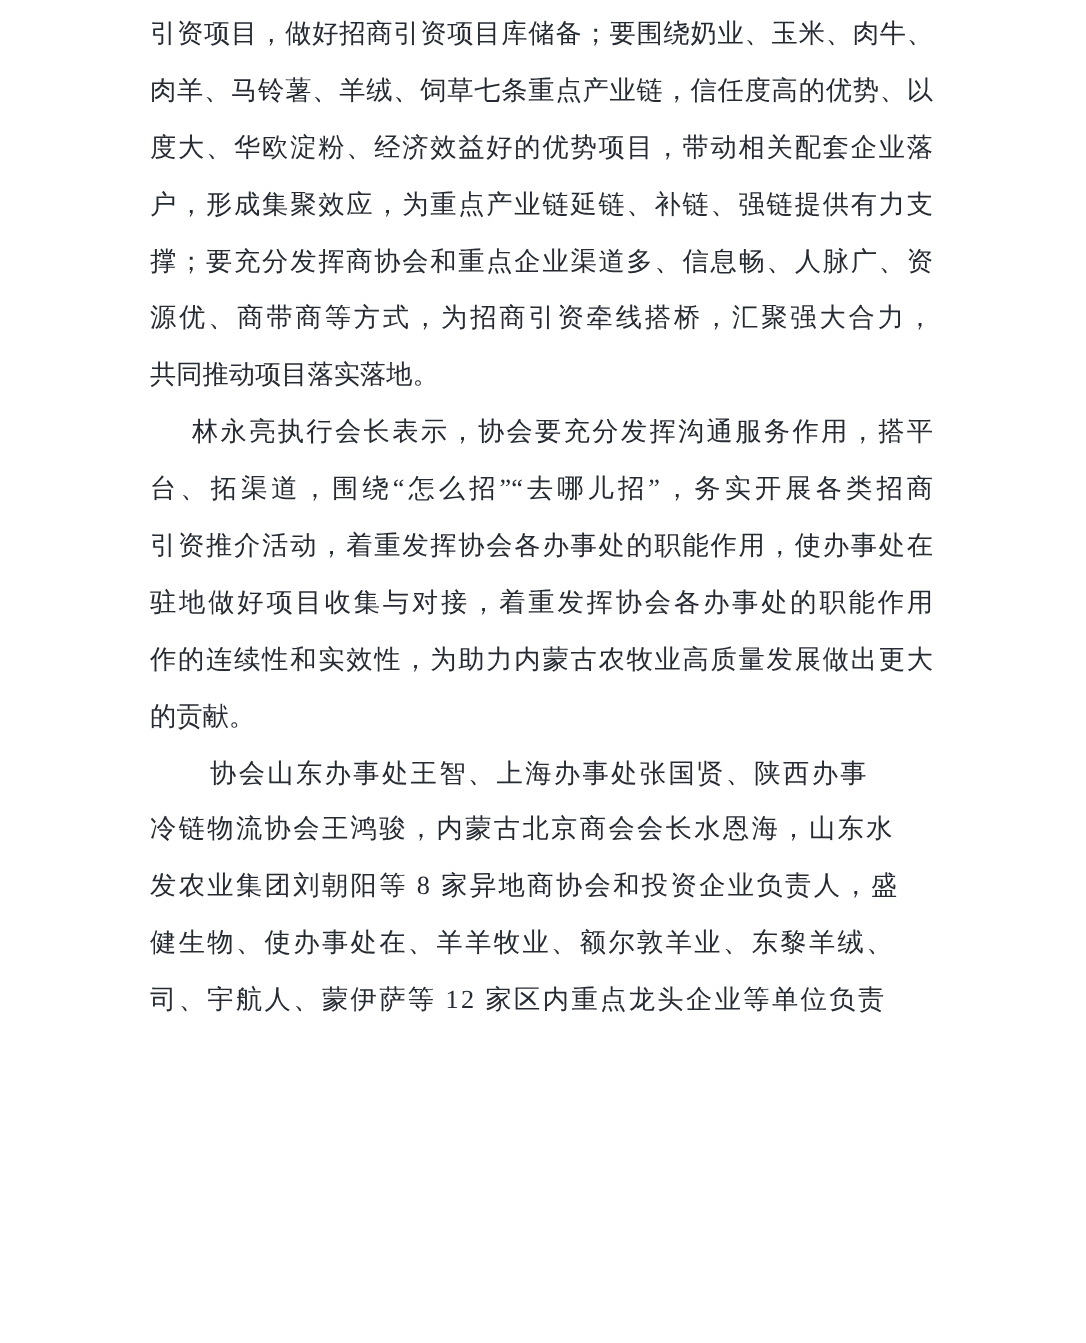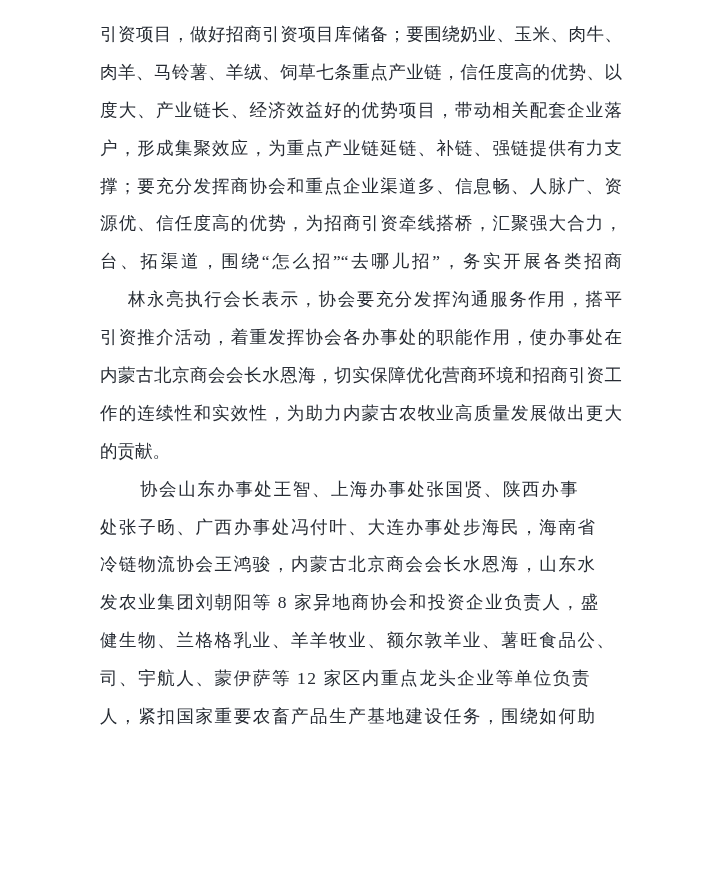--- a/index.html
+++ b/index.html
@@ -12,21 +12,21 @@
     width: 724px;
     height: 895px;
     background: #ffffff;
     overflow: hidden;
     font-family: "Liberation Serif", "DejaVu Serif", serif;
     color: #262b33;
   }
   .textblock {
     position: absolute;
     left: 100px;
-    top: 16px;
+    top: 4px;
     width: 522px;
   }
   .para { margin: 0; padding: 0; }
   .line {
     margin: 0;
     padding: 0;
     height: 37.9px;
     line-height: 37.9px;
     font-size: 17.5px;
     white-space: nowrap;
@@ -62,43 +62,42 @@
 </style>
 </head>
 <body>
 
 <div class="page">
   <main class="textblock">
 
     <section class="para">
       <p class="line">引资项目，做好招商引资项目库储备；要围绕奶业、玉米、肉牛、</p>
       <p class="line">肉羊、马铃薯、羊绒、饲草七条重点产业链，信任度高的优势、以</p>
-      <p class="line">度大、产业链长、经济效益好的优势项目，带动相关配套企业落</p>
+      <p class="line">度大、华欧淀粉、经济效益好的优势项目，带动相关配套企业落</p>
       <p class="line">户，形成集聚效应，为重点产业链延链、补链、强链提供有力支</p>
       <p class="line">撑；要充分发挥商协会和重点企业渠道多、信息畅、人脉广、资</p>
-      <p class="line">源优、信任度高的优势，为招商引资牵线搭桥，汇聚强大合力，</p>
+      <p class="line">源优、商带商等方式，为招商引资牵线搭桥，汇聚强大合力，</p>
+      <p class="line end">共同推动项目落实落地。</p>
     </section>
 
     <section class="para">
+      <p class="line indent-sm">林永亮执行会长表示，协会要充分发挥沟通服务作用，搭平</p>
       <p class="line">台、拓渠道，围绕“怎么招”“去哪儿招”，务实开展各类招商</p>
-      <p class="line indent-sm">林永亮执行会长表示，协会要充分发挥沟通服务作用，搭平</p>
       <p class="line">引资推介活动，着重发挥协会各办事处的职能作用，使办事处在</p>
-      <p class="line">内蒙古北京商会会长水恩海，切实保障优化营商环境和招商引资工</p>
+      <p class="line">驻地做好项目收集与对接，着重发挥协会各办事处的职能作用</p>
       <p class="line">作的连续性和实效性，为助力内蒙古农牧业高质量发展做出更大</p>
       <p class="line end">的贡献。</p>
     </section>
 
     <section class="para spaced">
       <p class="line indent-lg">协会山东办事处王智、上海办事处张国贤、陕西办事</p>
-      <p class="line">处张子旸、广西办事处冯付叶、大连办事处步海民，海南省</p>
       <p class="line">冷链物流协会王鸿骏，内蒙古北京商会会长水恩海，山东水</p>
       <p class="line">发农业集团刘朝阳等 8 家异地商协会和投资企业负责人，盛</p>
-      <p class="line">健生物、兰格格乳业、羊羊牧业、额尔敦羊业、薯旺食品公、</p>
+      <p class="line">健生物、使办事处在、羊羊牧业、额尔敦羊业、东黎羊绒、</p>
       <p class="line">司、宇航人、蒙伊萨等 12 家区内重点龙头企业等单位负责</p>
-      <p class="line">人，紧扣国家重要农畜产品生产基地建设任务，围绕如何助</p>
     </section>
 
   </main>
 
   <footer class="footer">
     <span>- 18 -</span>
   </footer>
 </div>
 
 </body></html>

